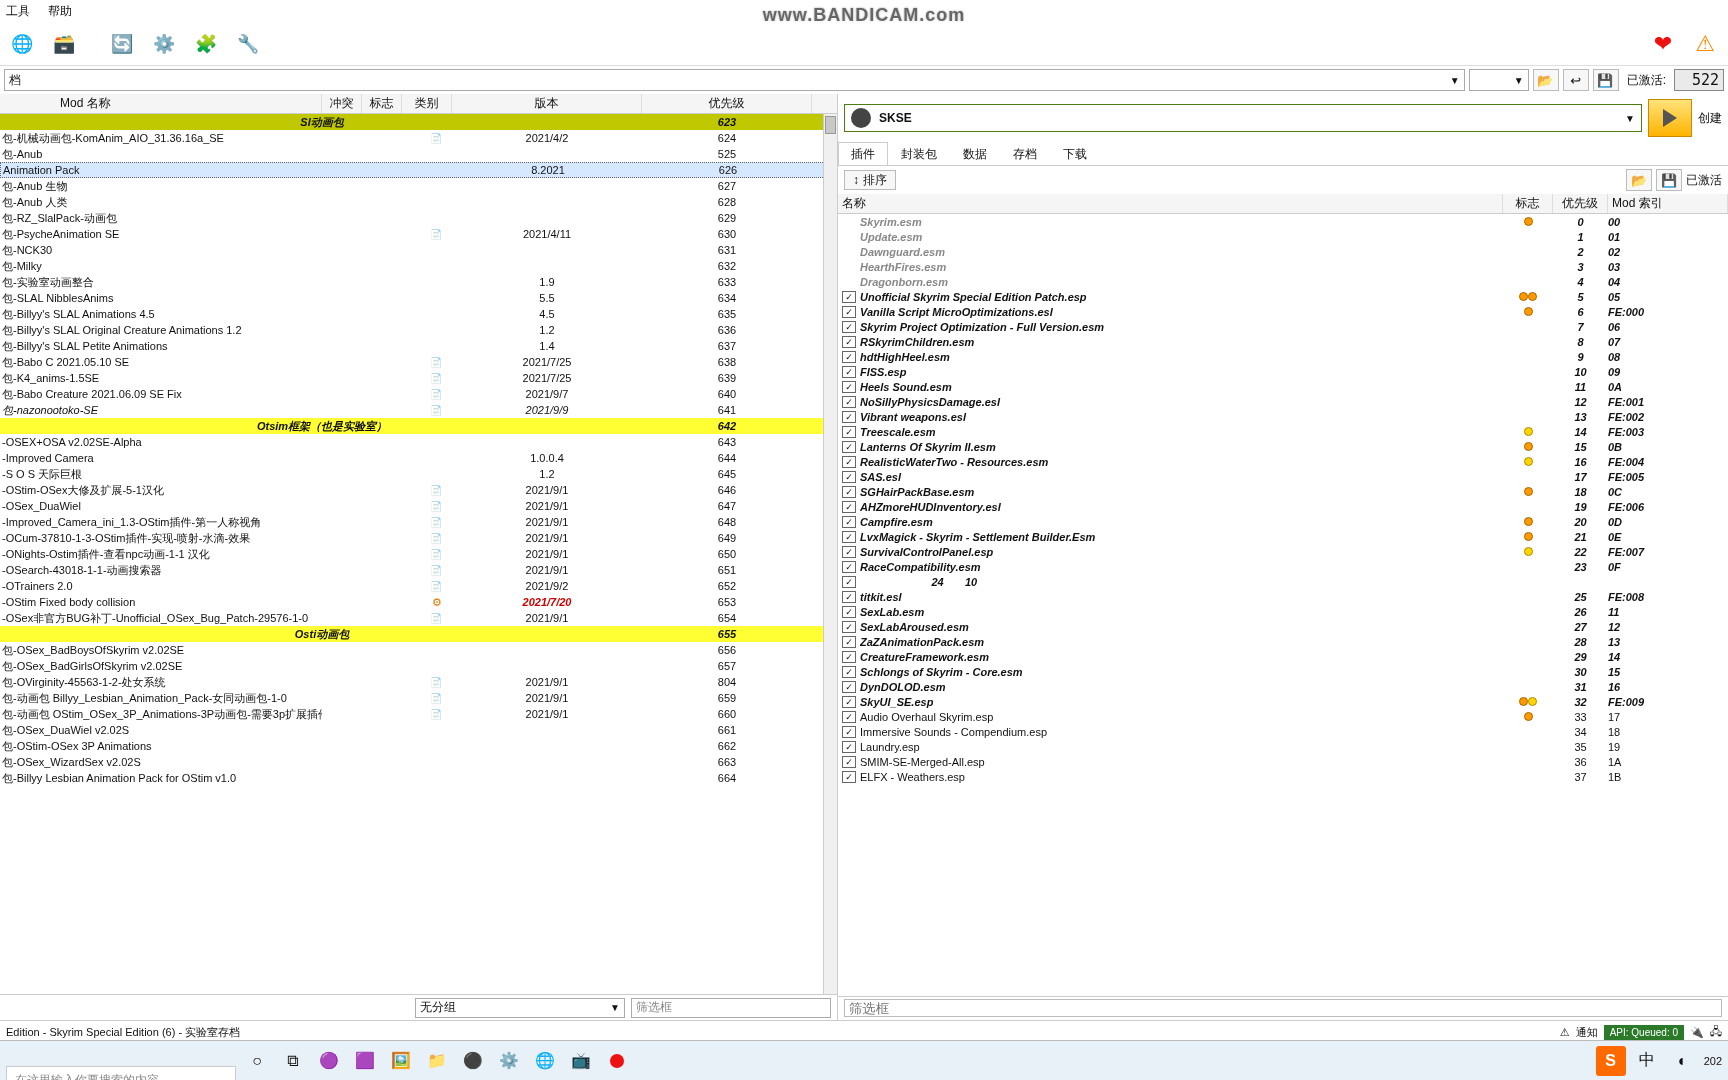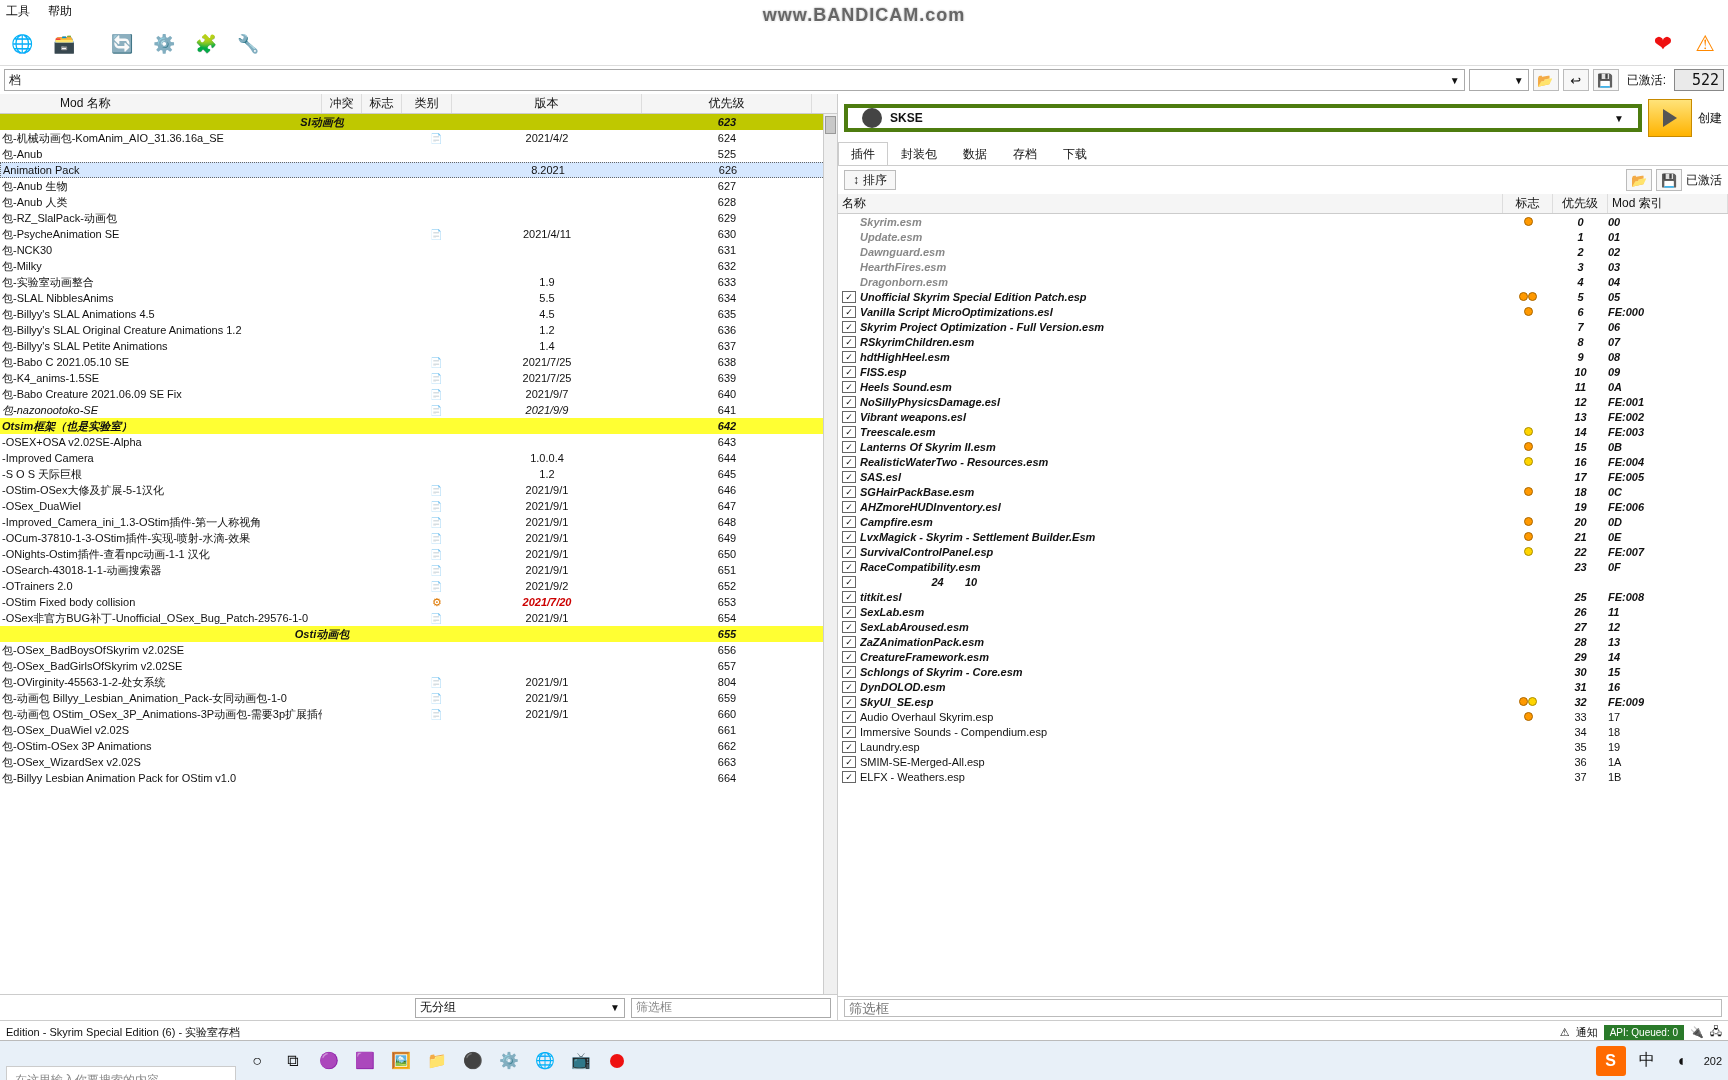--- a/index.html
+++ b/index.html
@@ -49,21 +49,21 @@
   .flag-gear::before { content:"⚙"; color:#d70; font-size:11px; }
   .side-o { background:#d80; }
   .side-r { background:#d33; }
   .side-g { background:#9c3; }
   .bottom-bar { height:26px; border-top:1px solid #ccc; display:flex; align-items:center; padding:2px 6px; gap:6px; }
   .combo { border:1px solid #aaa; height:20px; display:flex; align-items:center; padding:0 4px; }
   .combo.grp { width:210px; }
   .combo.filter { width:200px; color:#888; }
   .statusbar { height:24px; border-top:1px solid #ccc; display:flex; align-items:center; padding:0 6px; font-size:11px; }
   .right-top { height:48px; display:flex; align-items:center; padding:4px 6px; gap:6px; }
-  .exe-select { flex:1; height:28px; border:4px solid #4d7c0f; display:flex; align-items:center; padding:0 14px; font-weight:700; }
+  .exe-select { flex:1; height:28px; border:1px solid #4d7c0f; display:flex; align-items:center; padding:0 6px; font-weight:700; }
   .exe-icon { width:20px; height:20px; background:#444; border-radius:50%; margin-right:8px; }
   .run-btn { width:44px; height:38px; background:linear-gradient(#ffe37a,#ffb300); border:1px solid #c78a00; display:flex; align-items:center; justify-content:center; }
   .run-btn::before { content:""; border-left:14px solid #555; border-top:9px solid transparent; border-bottom:9px solid transparent; }
   .tabs { display:flex; border-bottom:1px solid #ccc; height:24px; }
   .tab { padding:3px 12px; border:1px solid transparent; border-bottom:none; }
   .tab.active { border-color:#ccc; background:#fff; }
   .plugin-tools { height:28px; display:flex; align-items:center; padding:2px 6px; gap:4px; }
   .sort-btn { border:1px solid #bbb; height:20px; padding:0 8px; display:flex; align-items:center; gap:4px; background:#f7f7f7; }
   .plugin-header { display:flex; height:20px; background:#f5f5f5; border-bottom:1px solid #ccc; }
   .plugin-header > div { border-right:1px solid #ddd; padding:2px 4px; display:flex; align-items:center; }
@@ -269,21 +269,21 @@
             <div class="c-side "></div>
           </div>
           <div class="mod-row">
             <div class="c-name" style="font-style:italic">包-nazonootoko-SE</div>
             <div class="c-gap" style="text-align:right;padding-right:6px"><span class="flag-cell flag-note"></span></div>
             <div class="c-ver" style="font-style:italic">2021/9/9</div>
             <div class="c-prio">641</div>
             <div class="c-side "></div>
           </div>
           <div class="mod-row sep-row">
-            <div class="c-name" style="width:642px;text-align:left">Otsim框架（也是实验室）</div>
+            <div class="c-name" style="width:642px;text-align:center">Otsim框架（也是实验室）</div>
             <div class="c-prio">642</div>
           </div>
           <div class="mod-row">
             <div class="c-name" style="">-OSEX+OSA v2.02SE-Alpha</div>
             <div class="c-gap" style="text-align:right;padding-right:6px"></div>
             <div class="c-ver" style=""></div>
             <div class="c-prio">643</div>
             <div class="c-side "></div>
           </div>
           <div class="mod-row">

